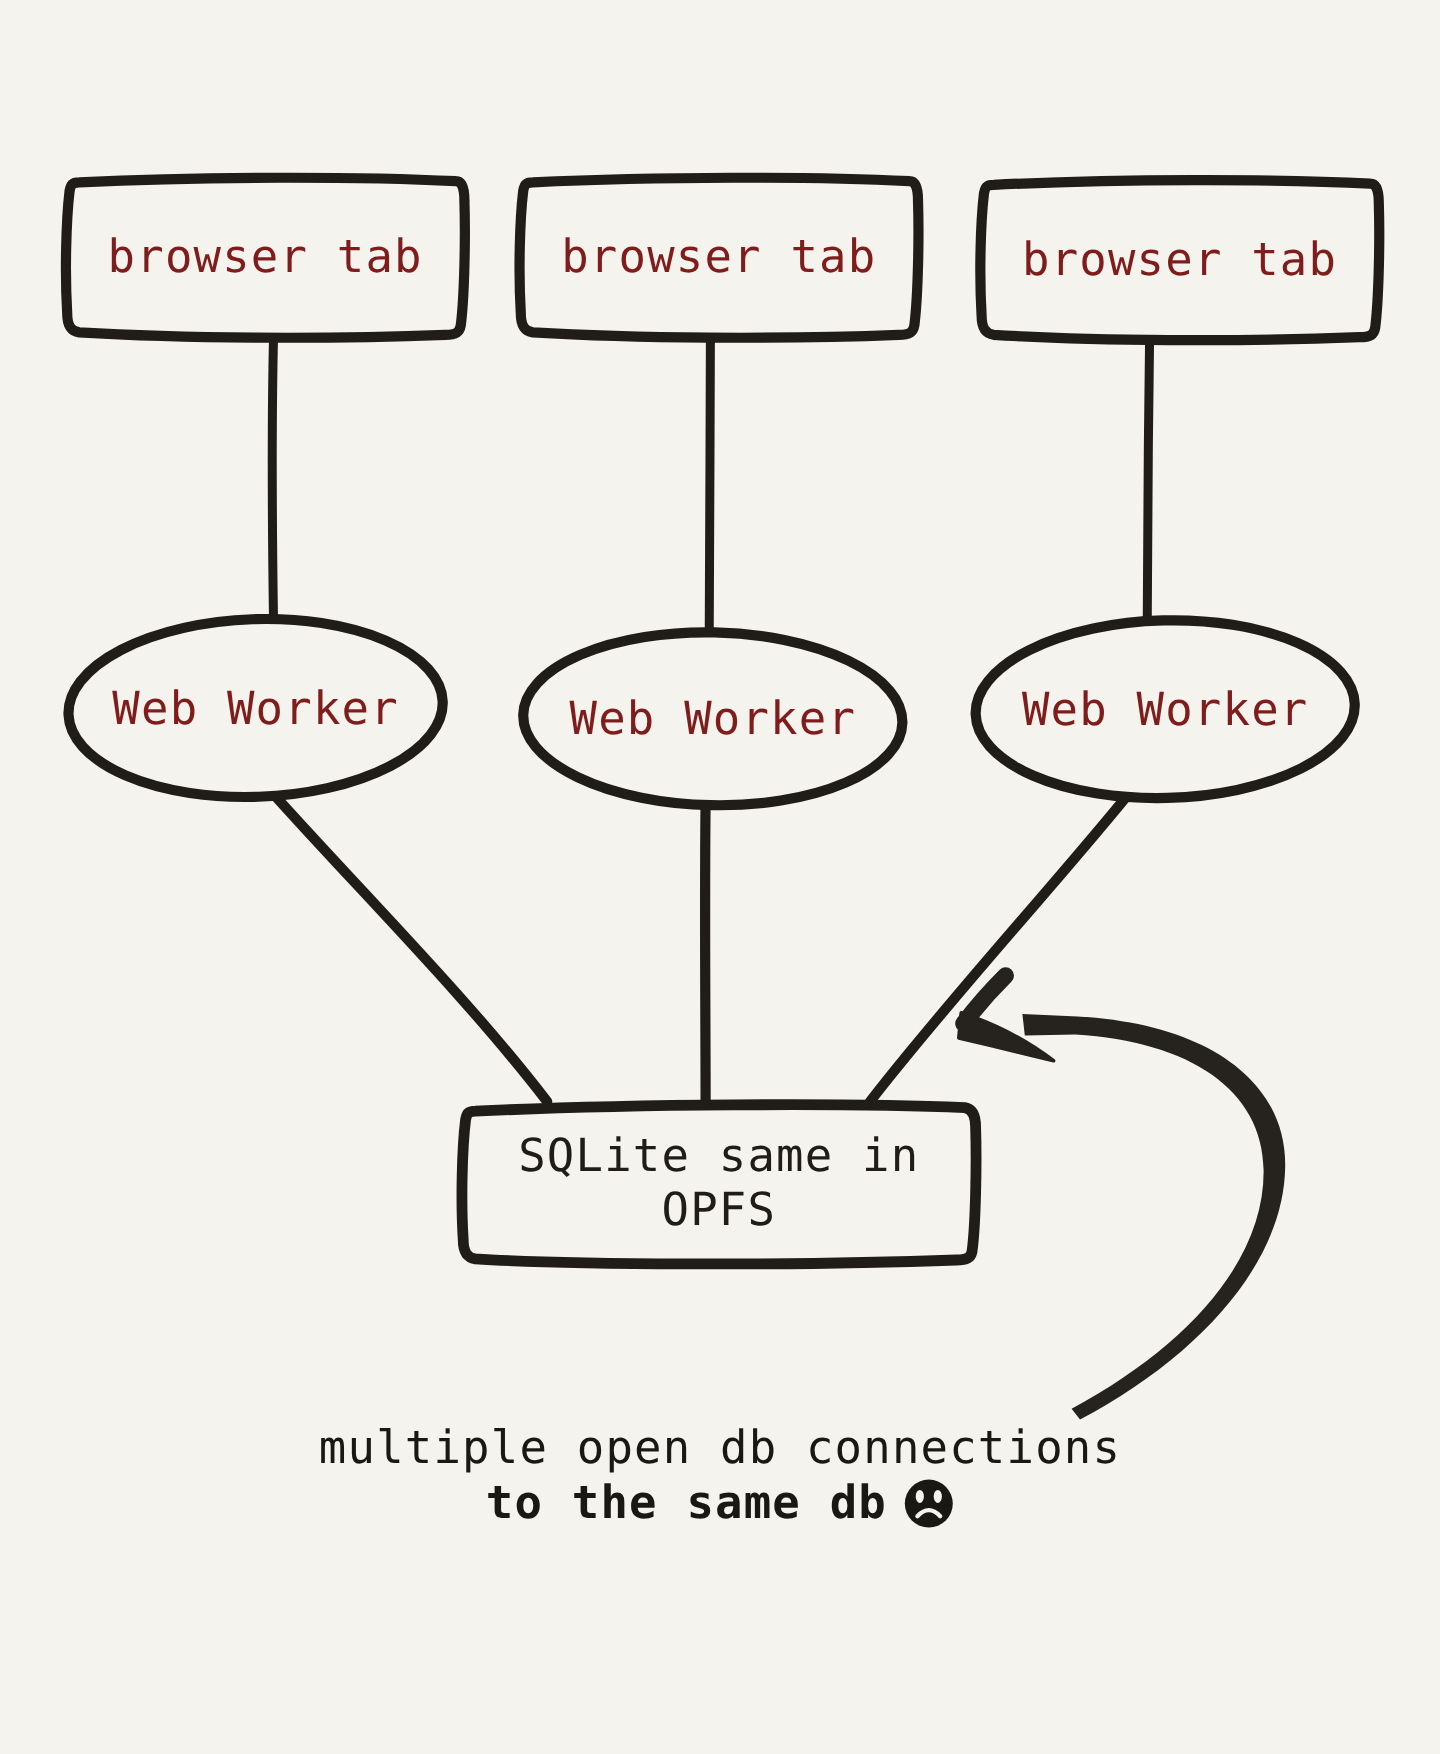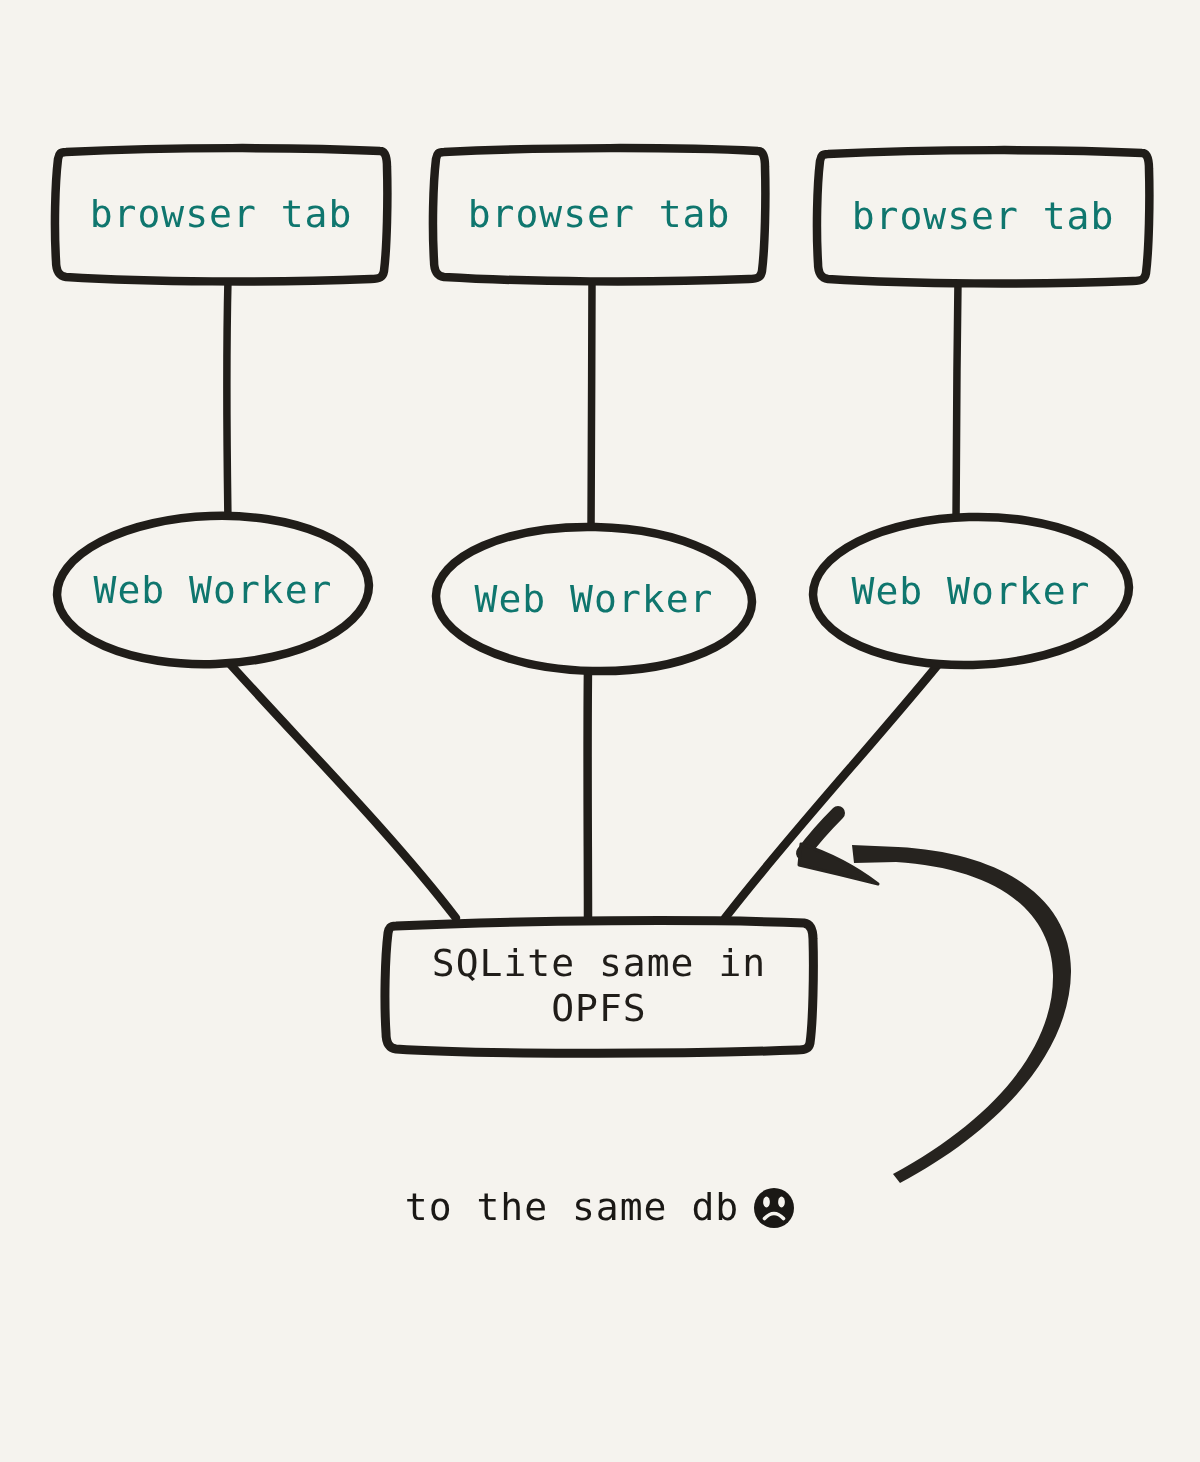--- a/index.html
+++ b/index.html
@@ -24,21 +24,21 @@
     height: 1462px;
   }
   .node-label {
     position: absolute;
     display: flex;
     align-items: center;
     justify-content: center;
     text-align: center;
     font-size: 38px;
     letter-spacing: 1px;
-    color: #0f766e;
+    color: #7f1d1d;
     white-space: nowrap;
   }
   .sqlite-label {
     position: absolute;
     display: flex;
     flex-direction: column;
     align-items: center;
     justify-content: center;
     font-size: 38px;
     line-height: 45px;
@@ -55,20 +55,21 @@
     line-height: 45px;
     letter-spacing: 1px;
     color: #1a1815;
   }
   .caption-line2 {
     display: flex;
     align-items: center;
     justify-content: center;
     gap: 14px;
     margin-top: 1px;
+    font-weight: bold;
   }
   .emoji-icon {
     display: inline-block;
     width: 42px;
     height: 42px;
   }
 </style>
 </head>
 <body>
 
@@ -140,20 +141,21 @@
   <div class="node-label" style="left:811px; top:516px; width:320px; height:150px;">
     <span>Web Worker</span>
   </div>
 
   <div class="sqlite-label" style="left:383px; top:918px; width:432px; height:135px;">
     <span>SQLite same in</span>
     <span>OPFS</span>
   </div>
 
   <div class="caption">
+    <div>multiple open db connections</div>
     <div class="caption-line2">
       <span>to the same db</span>
       <span class="emoji-icon">
         <svg viewBox="-21 -21 42 42" width="42" height="42" xmlns="http://www.w3.org/2000/svg">
           <circle cx="0" cy="0" r="20" fill="#1a1815"></circle>
           <ellipse cx="-7.5" cy="-6" rx="3.4" ry="5.4" fill="#f5f3ee"></ellipse>
           <ellipse cx="7.5" cy="-6" rx="3.4" ry="5.4" fill="#f5f3ee"></ellipse>
           <path d="M -9.5 10.5 Q 0 0.5 9.5 10.5" fill="none" stroke="#f5f3ee" stroke-width="3.6" stroke-linecap="round"></path>
         </svg>
       </span>

